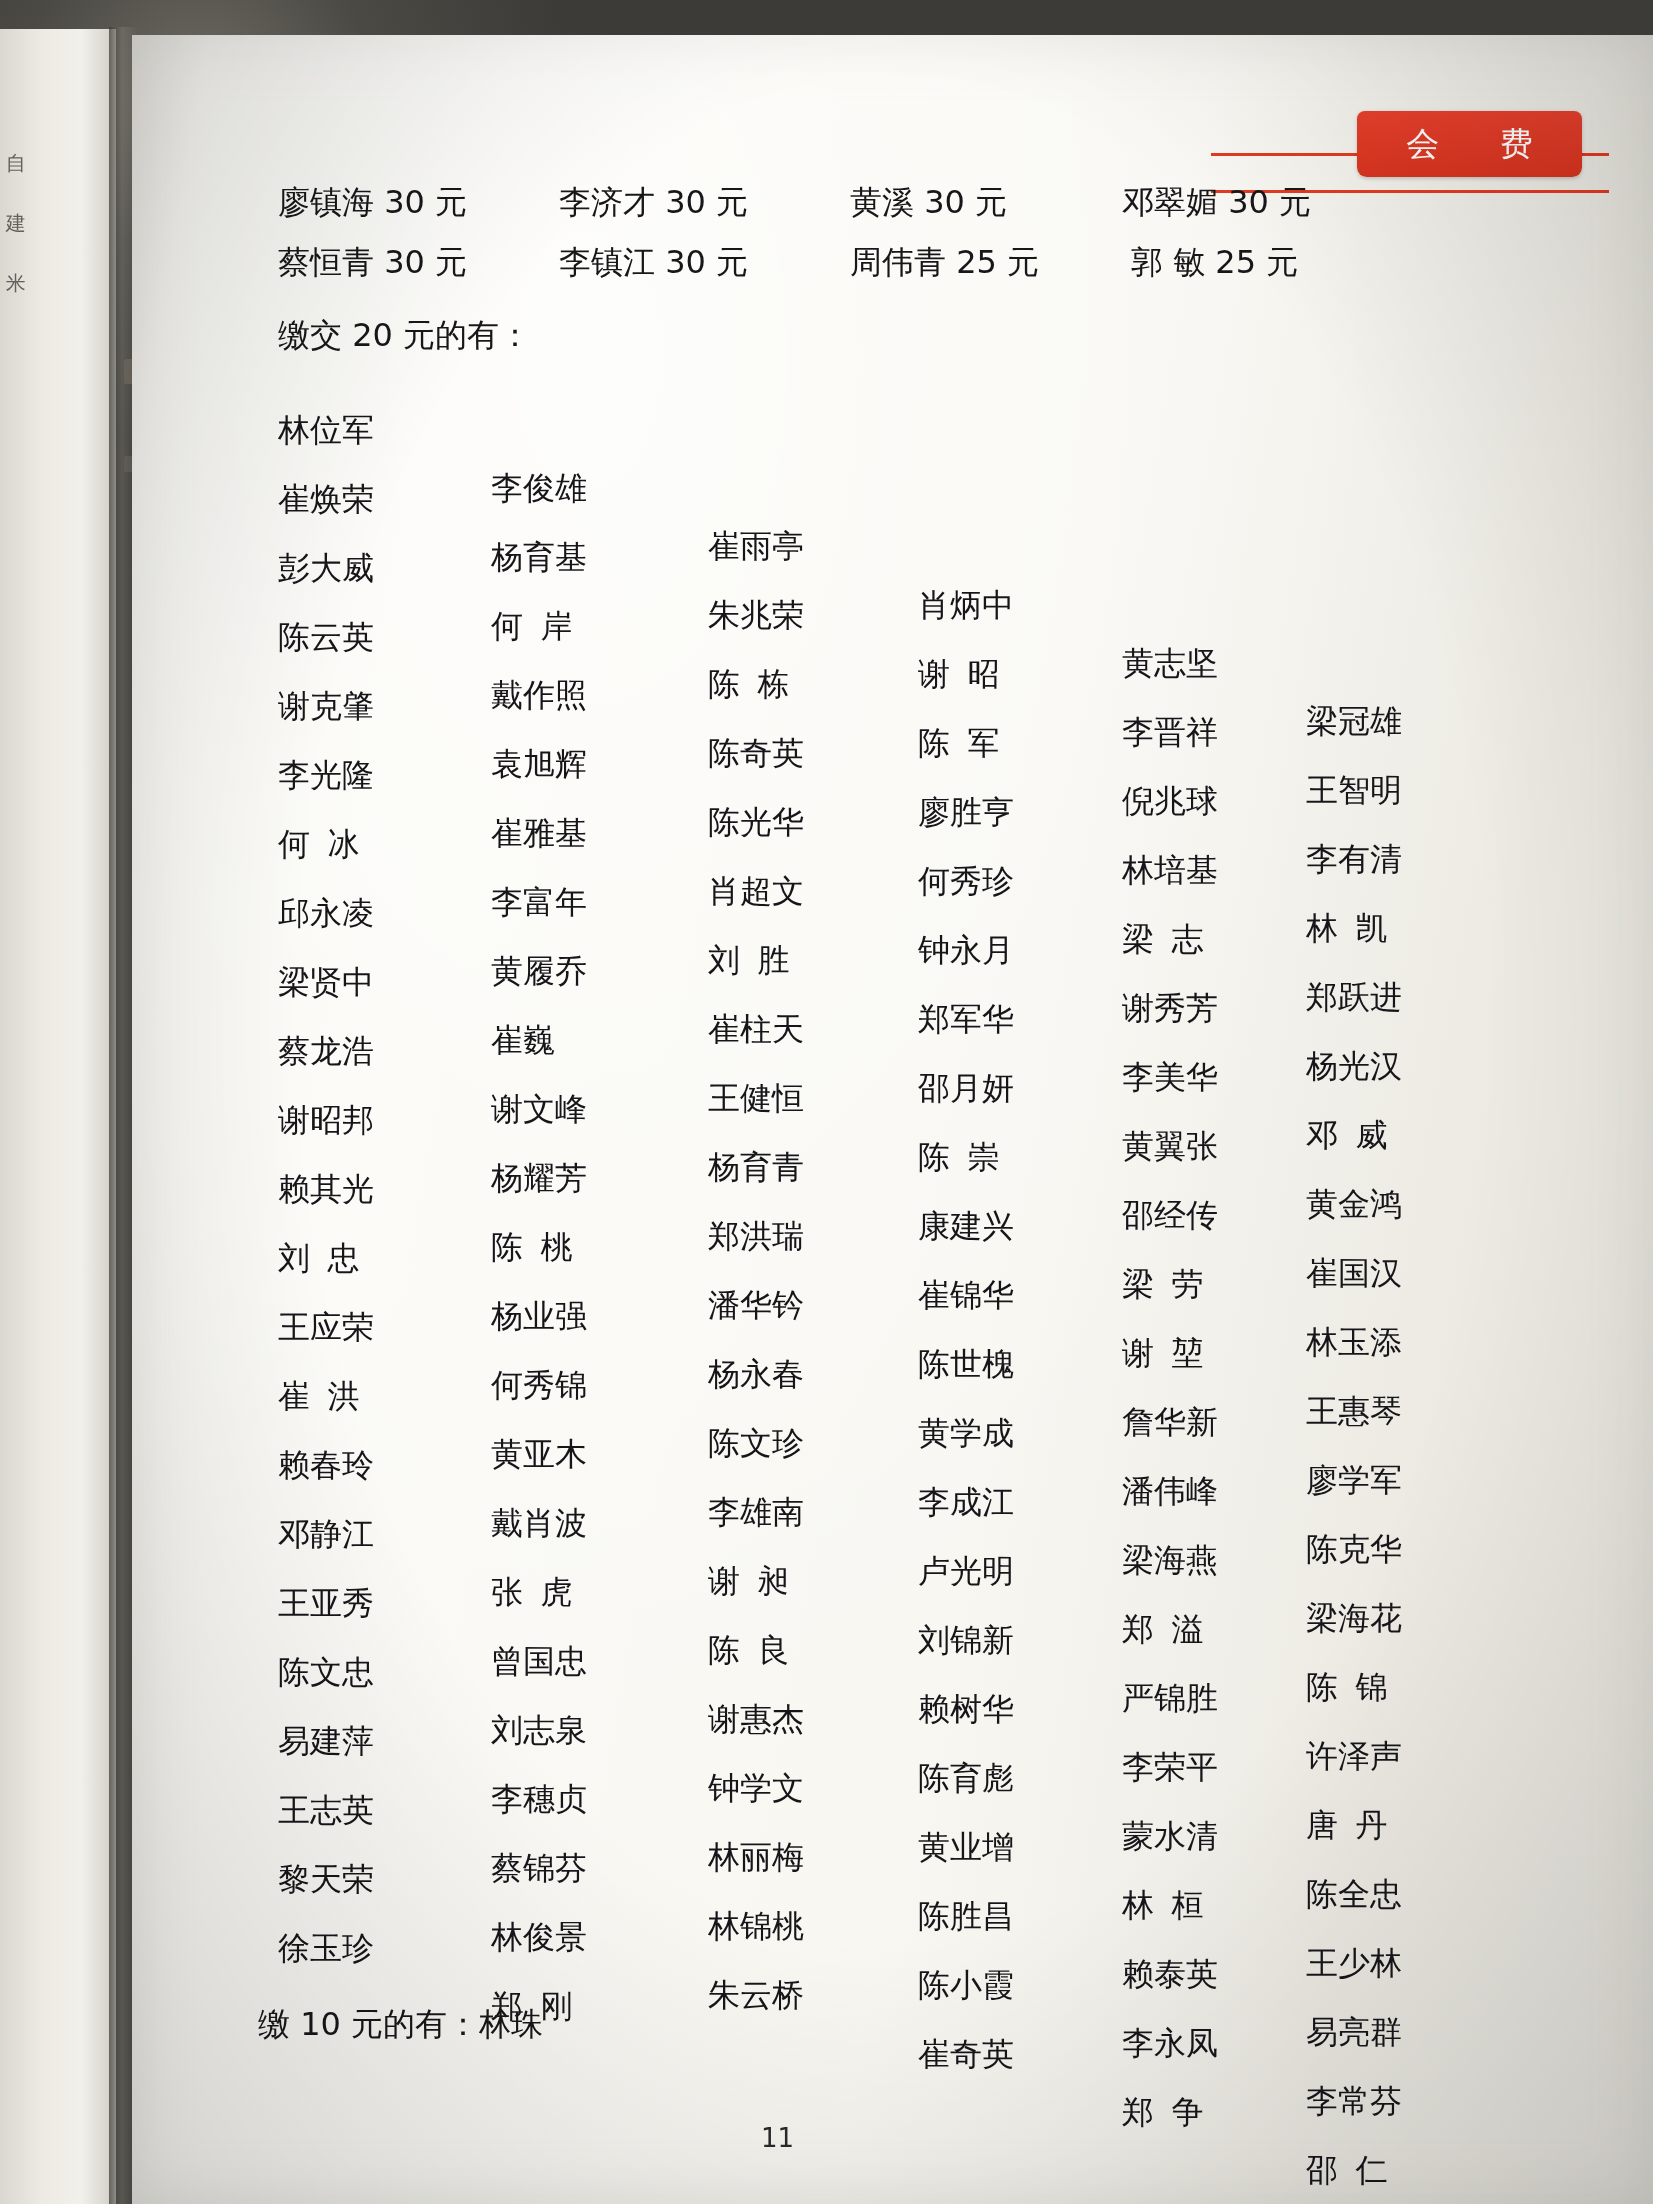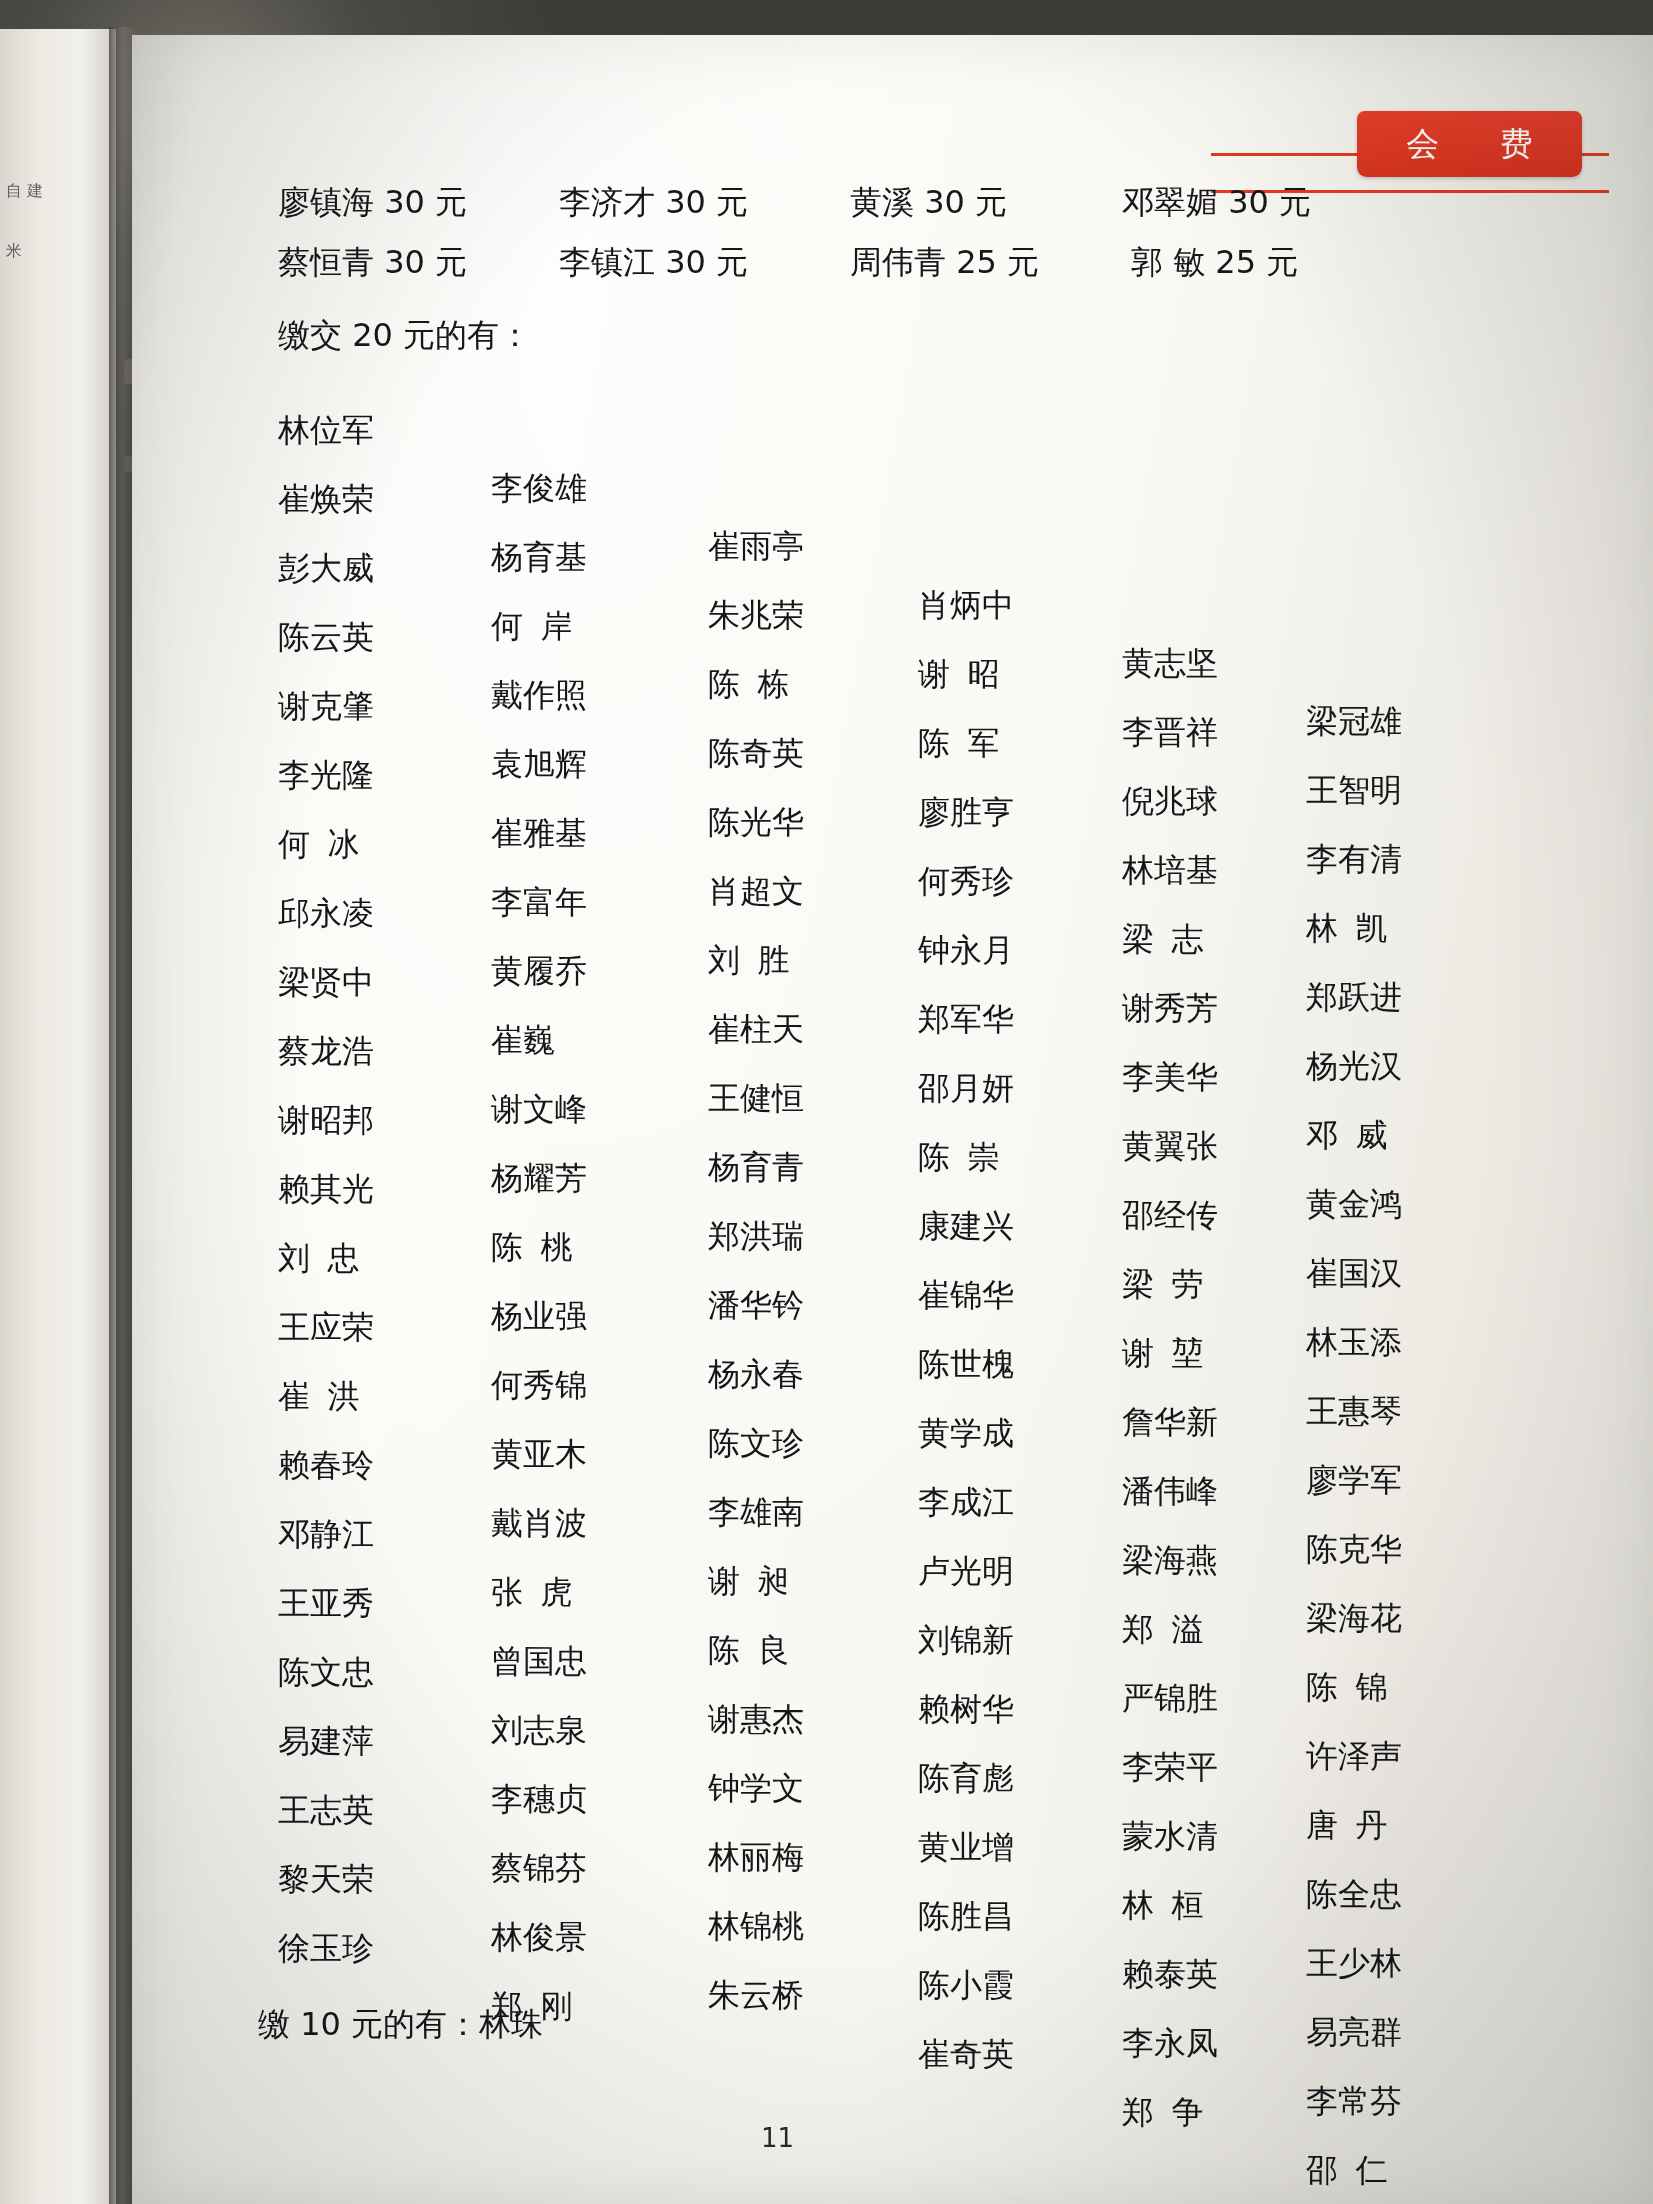--- a/index.html
+++ b/index.html
@@ -29,23 +29,23 @@
     position: absolute;
     left: 0;
     top: 29px;
     width: 116px;
     height: 2176px;
     background: linear-gradient(90deg, #d9d7d0 0%, #eceae3 35%, #f2f0ea 70%, #cfcdc6 100%);
   }
   .left-page-text {
     position: absolute;
     left: 5.8px;
-    top: 132px;
+    top: 104px;
     width: 39px;
-    font-size: 16px;
+    font-size: 20px;
     line-height: 60px;
     color: #4a4a48;
     font-family: "DejaVu Sans", sans-serif;
     opacity: .85;
   }
   
   .gutter {
     position: absolute;
     left: 109px;
     top: 27px;

